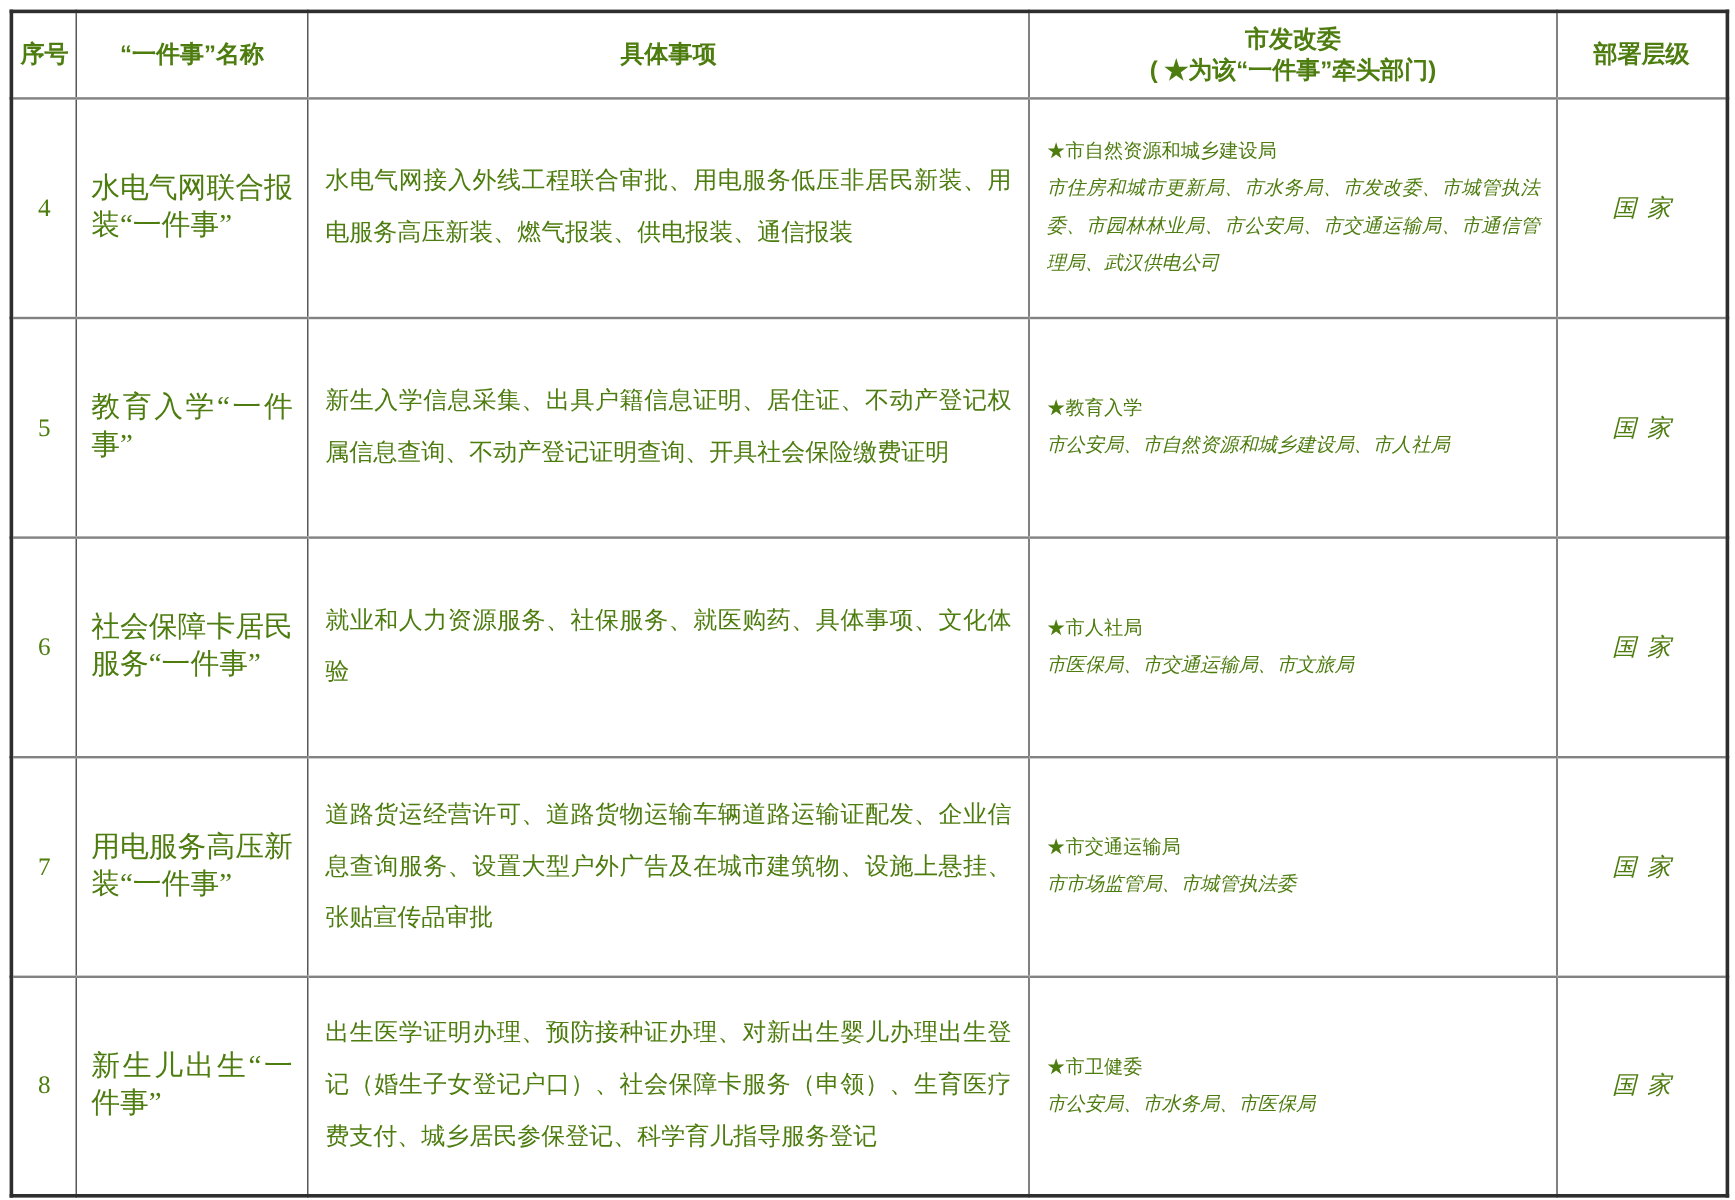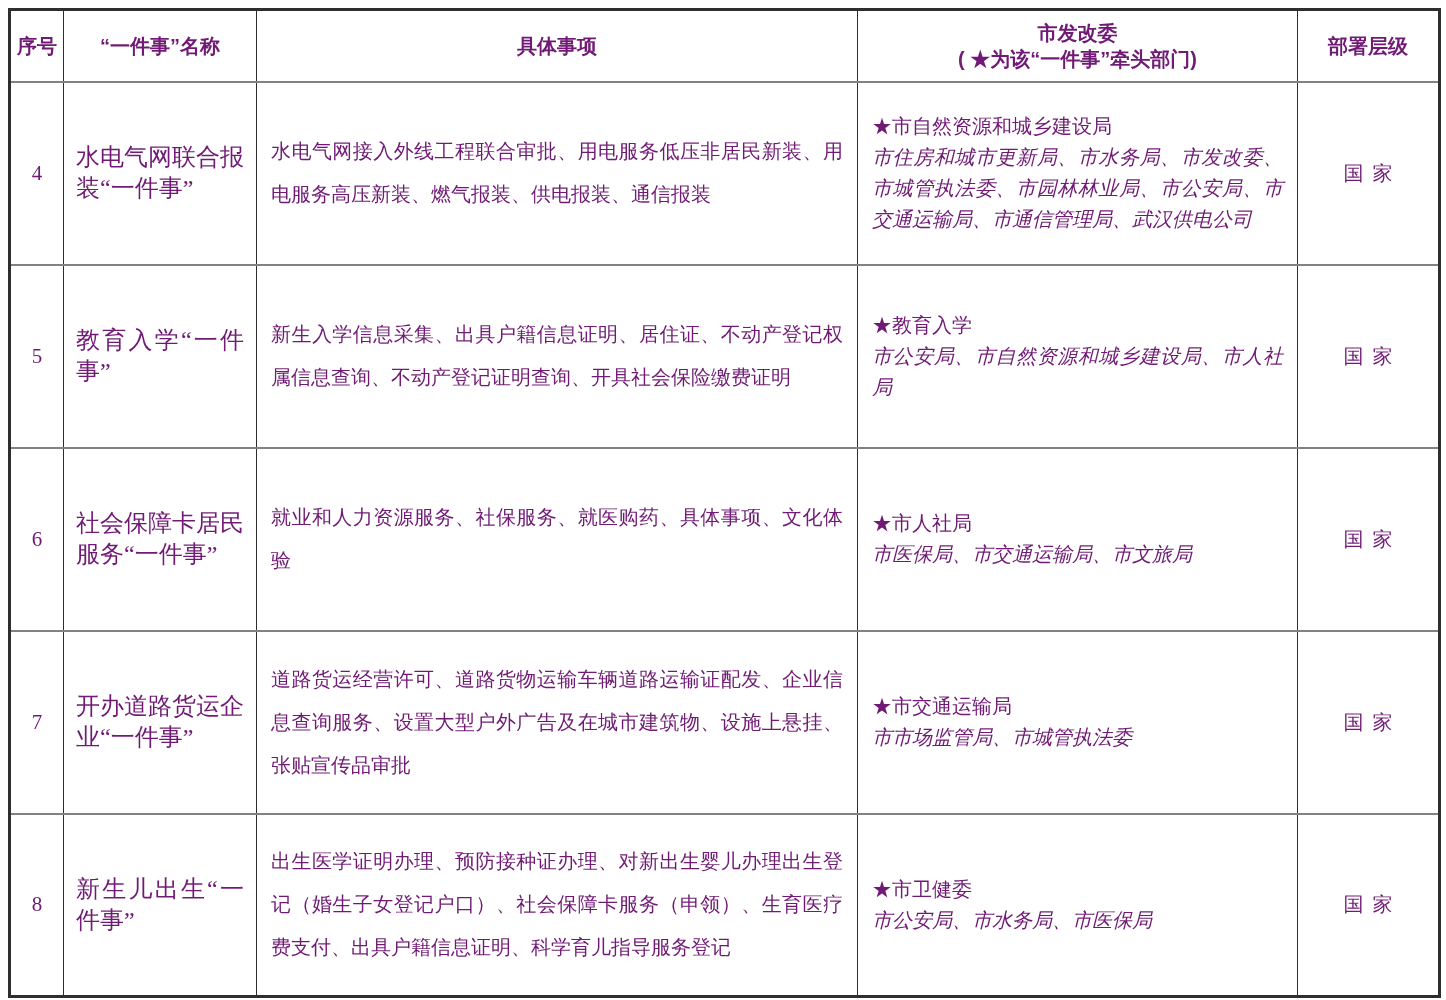--- a/index.html
+++ b/index.html
@@ -12,21 +12,21 @@
     width: 1446px;
     height: 1000px;
     padding: 8px;
     background: #ffffff;
   }
   table.matrix {
     width: 100%;
     height: 100%;
     border-collapse: collapse;
     table-layout: fixed;
-    color: #701a75;
+    color: #4d7c0f;
     font-family: "Liberation Serif", "DejaVu Serif", serif;
     padding-left: 36px;
   }
   table.matrix { border: 3px solid #2e2e2e; }
   th, td {
     border-left: 1.5px solid #2e2e2e;
     border-right: 1.5px solid #2e2e2e;
     border-top: 2px solid #828282;
     border-bottom: 2px solid #828282;
     vertical-align: middle;
@@ -55,33 +55,34 @@
   }
   .items-cell {
     padding: 0 14px;
     font-size: 20px;
     line-height: 43px;
     text-align: justify;
     text-justify: inter-ideograph;
   }
   .dept-cell {
     padding: 0 14px;
-    font-size: 20px;
+    font-size: 16px;
     line-height: 31px;
   }
   .dept-others {
     text-align: justify;
     text-justify: inter-ideograph;
     font-style: italic;
   }
   .level-cell {
     text-align: center;
     font-size: 20px;
     letter-spacing: 0.45em;
     text-indent: 0.45em;
+    font-style: italic;
   }
 </style>
 </head>
 <body>
 
 <div class="sheet">
   <table class="matrix">
     <colgroup>
       <col style="width:54px">
       <col style="width:193px">
@@ -135,32 +136,32 @@
         <td class="name-cell">社会保障卡居民服务“一件事”</td>
         <td class="items-cell">就业和人力资源服务、社保服务、就医购药、具体事项、文化体验</td>
         <td class="dept-cell">
           <div class="dept-lead">★市人社局</div>
           <div class="dept-others">市医保局、市交通运输局、市文旅局</div>
         </td>
         <td class="level-cell">国家</td>
       </tr>
       <tr>
         <td class="num-cell">7</td>
-        <td class="name-cell">开办道路货运企业“一件事”</td>
+        <td class="name-cell">用电服务高压新装“一件事”</td>
         <td class="items-cell">道路货运经营许可、道路货物运输车辆道路运输证配发、企业信息查询服务、设置大型户外广告及在城市建筑物、设施上悬挂、张贴宣传品审批</td>
         <td class="dept-cell">
           <div class="dept-lead">★市交通运输局</div>
           <div class="dept-others">市市场监管局、市城管执法委</div>
         </td>
         <td class="level-cell">国家</td>
       </tr>
       <tr>
         <td class="num-cell">8</td>
         <td class="name-cell">新生儿出生“一件事”</td>
-        <td class="items-cell">出生医学证明办理、预防接种证办理、对新出生婴儿办理出生登记（婚生子女登记户口）、社会保障卡服务（申领）、生育医疗费支付、出具户籍信息证明、科学育儿指导服务登记</td>
+        <td class="items-cell">出生医学证明办理、预防接种证办理、对新出生婴儿办理出生登记（婚生子女登记户口）、社会保障卡服务（申领）、生育医疗费支付、城乡居民参保登记、科学育儿指导服务登记</td>
         <td class="dept-cell">
           <div class="dept-lead">★市卫健委</div>
           <div class="dept-others">市公安局、市水务局、市医保局</div>
         </td>
         <td class="level-cell">国家</td>
       </tr>
     </tbody>
   </table>
 </div>
 

